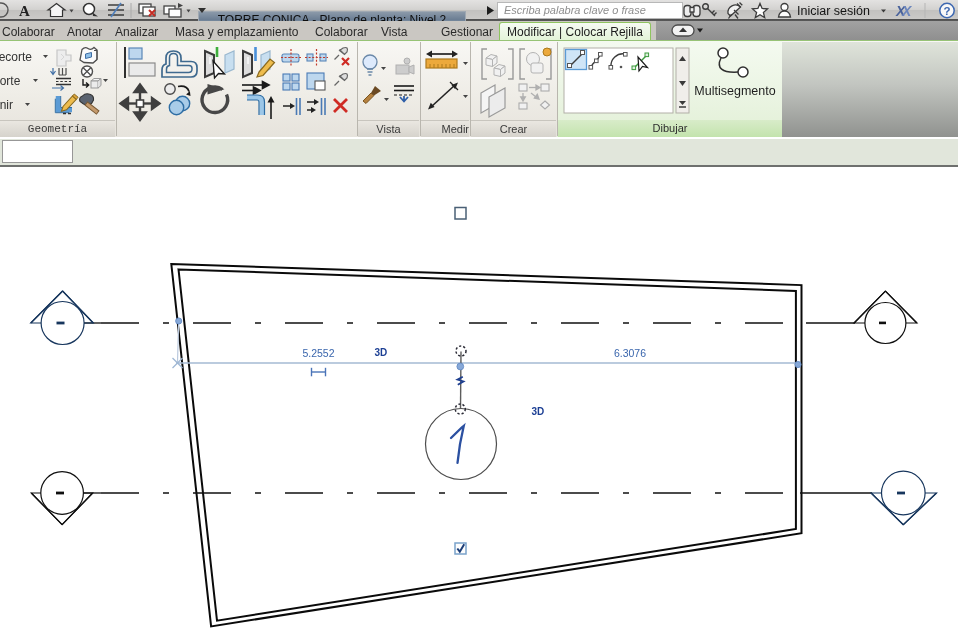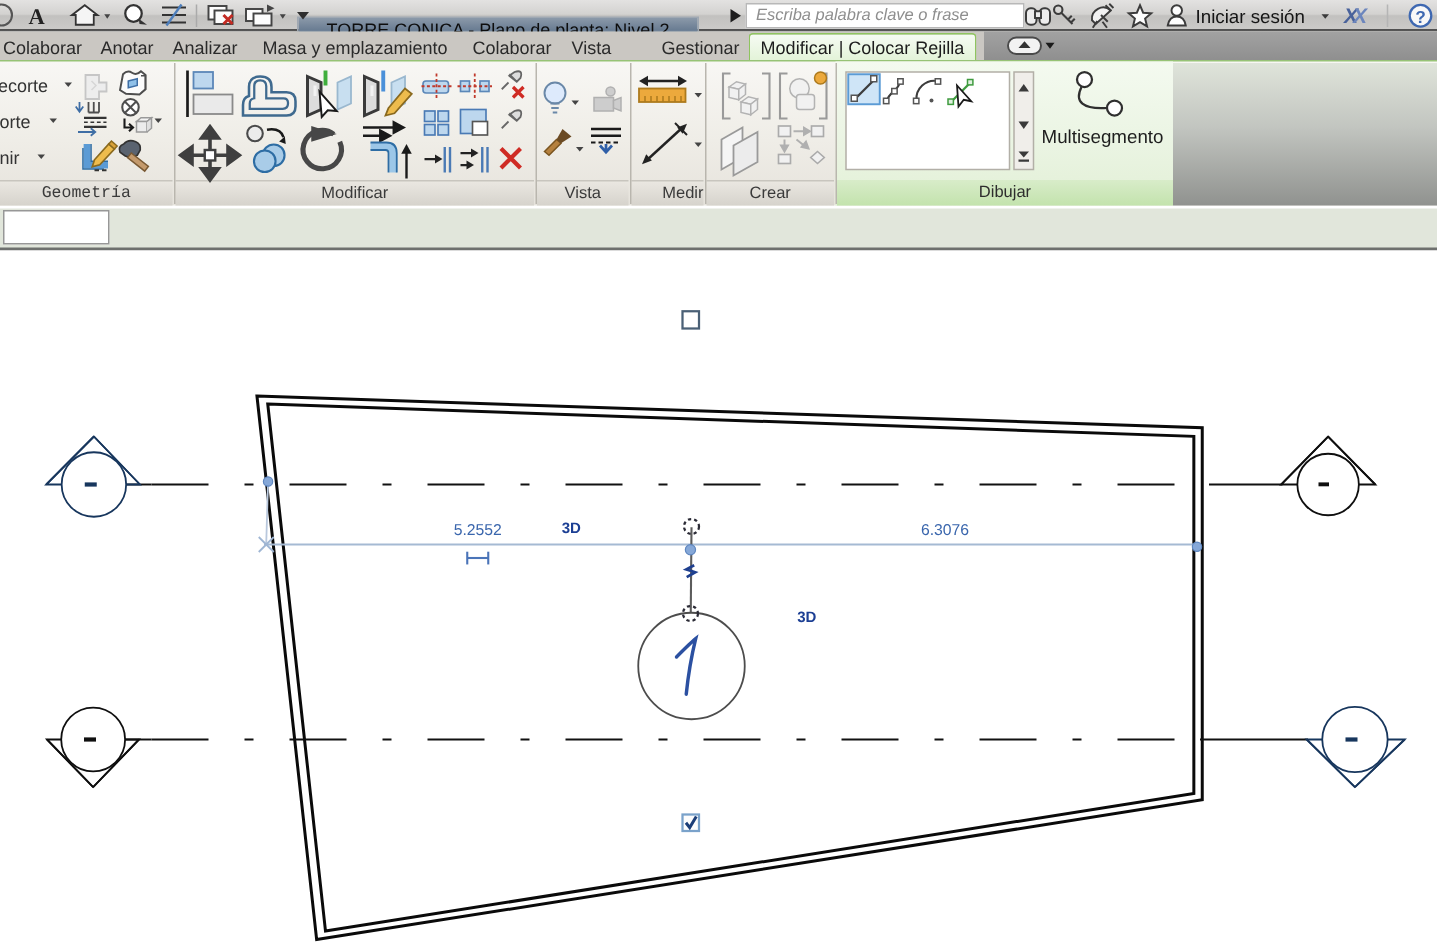--- a/index.html
+++ b/index.html
@@ -133,21 +133,20 @@
   <div class="tab" style="left:315px;">Colaborar</div>
   <div class="tab" style="left:381px;">Vista</div>
   <div class="tab" style="left:441px;">Gestionar</div>
   <div class="abs" id="activetab">Modificar | Colocar Rejilla</div>
   <div class="abs" id="greentop"></div>
 
   <div class="abs" id="ribbon"></div>
   <div class="abs" id="dibpanel"></div>
   <div class="abs" id="ribbonright"></div>
   <div class="plabel" style="left:0; width:115px;font-family:Liberation Mono, monospace;">Geometría</div>
-  <div class="plabel" style="left:117px; width:239px;">Modificar</div>
   <div class="plabel" style="left:358px; width:61px;">Vista</div>
   <div class="plabel" style="left:421px; width:48px;text-align:right;">Medir</div>
   <div class="plabel" style="left:471px; width:85px;">Crear</div>
   <div class="abs" id="diblabel">Dibujar</div>
   <div class="psep" style="left:116px;"></div>
   <div class="psep" style="left:357px;"></div>
   <div class="psep" style="left:420px;"></div>
   <div class="psep" style="left:470px;"></div>
   <div class="psep" style="left:557px;"></div>
 

